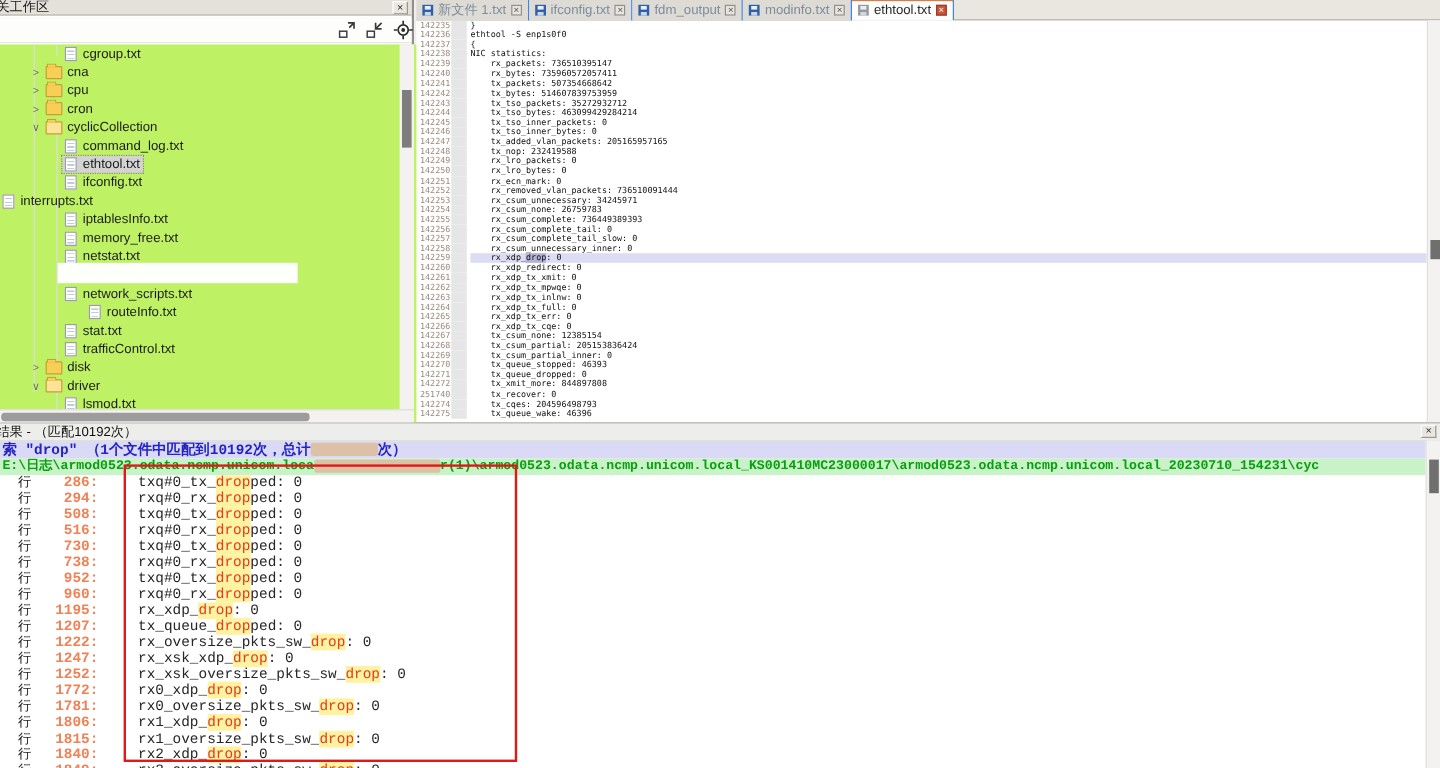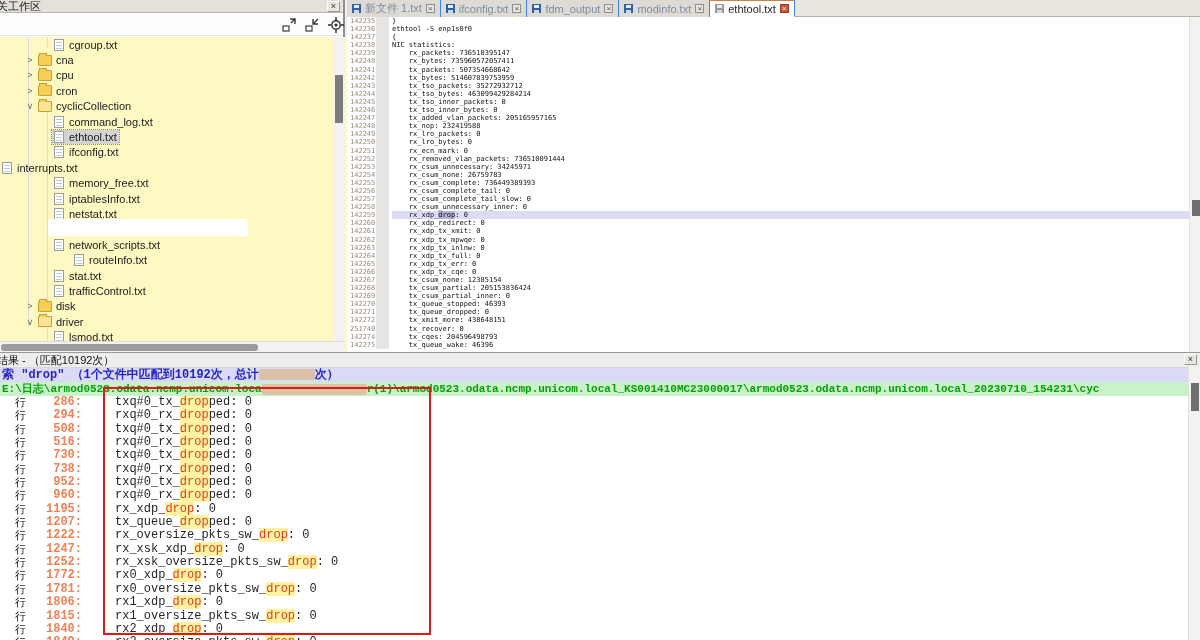--- a/index.html
+++ b/index.html
@@ -8,21 +8,21 @@
   .screen { position:absolute; left:0; top:0; width:1200px; height:640px; background:#f0efec; overflow:hidden; }
 
   
   .sidebar { position:absolute; left:0; top:0; width:345px; height:352px; background:#fff; border-right:2px solid #8f8f8f; }
   .sb-titlebar { position:absolute; left:0; top:0; width:100%; height:13px; background:#e3e1d9; border-bottom:1px solid #b9b6ae; }
   .sb-title { position:absolute; left:-3px; top:0; font-size:11px; line-height:13px; color:#1b1b1b; white-space:nowrap; }
   .sb-close { position:absolute; right:3px; top:1px; width:13px; height:11px; background:#e8e6de; border:1px solid #9a978f; border-top-color:#fff; border-left-color:#fff; font-size:9px; line-height:9px; text-align:center; color:#333; cursor:default; }
   .sb-toolbar { position:absolute; left:0; top:14px; width:100%; height:22px; background:#fdfdfc; border-bottom:1px solid #e4e4e4; }
   .sb-tool { position:absolute; top:3px; width:16px; height:16px; }
   .sb-tool svg { width:16px; height:16px; }
-  .tree { position:absolute; left:0; top:37px; width:384px; height:315px; overflow:hidden; background:#fef9c3; }
+  .tree { position:absolute; left:0; top:37px; width:384px; height:315px; overflow:hidden; background:#bef264; }
   .vline { position:absolute; width:1px; background:#dcdcdc; }
   .trow { position:relative; height:15.4px; display:flex; align-items:center; font-size:11px; color:#1c1c1c; white-space:nowrap; }
   .trow .arrow { width:12px; font-size:9px; color:#6f6f6f; text-align:center; flex:none; }
   .icon-folder { flex:none; width:14px; height:11px; background:#f7cf57; border:1px solid #c89f35; border-radius:1px; margin-right:4px; position:relative; }
   .icon-folder::before { content:""; position:absolute; left:0; top:-3px; width:6px; height:2px; background:#f7cf57; border:1px solid #c89f35; border-bottom:none; border-radius:1px 1px 0 0; }
   .icon-folder.open { background:#fbe398; }
   .icon-file { flex:none; width:10px; height:12px; background:#fff; border:1px solid #9c9c9c; margin-right:5px; position:relative; }
   .icon-file::before { content:""; position:absolute; left:1px; top:2px; width:6px; height:7px;
       background:repeating-linear-gradient(#b9cddd 0 1px, transparent 1px 3px); }
   .lab-sel { background:#d3d3d3; outline:1px dotted #8a8a8a; }
@@ -168,27 +168,27 @@
         </div>
         <div class="trow" style="">
           <span style="display: inline-flex; align-items: center; padding: 0px 2px; height: 14px;">
             <span class="icon-file"></span>
             <span>interrupts.txt</span>
           </span>
         </div>
         <div class="trow" style="padding-left: 52px;">
           <span style="display: inline-flex; align-items: center; padding: 0px 2px; height: 14px;">
             <span class="icon-file"></span>
+            <span>iptablesInfo.txt</span>
+          </span>
+        </div>
+        <div class="trow" style="padding-left: 52px;">
+          <span style="display: inline-flex; align-items: center; padding: 0px 2px; height: 14px;">
+            <span class="icon-file"></span>
             <span>memory_free.txt</span>
-          </span>
-        </div>
-        <div class="trow" style="padding-left: 52px;">
-          <span style="display: inline-flex; align-items: center; padding: 0px 2px; height: 14px;">
-            <span class="icon-file"></span>
-            <span>iptablesInfo.txt</span>
           </span>
         </div>
         <div class="trow" style="padding-left: 52px;">
           <span style="display: inline-flex; align-items: center; padding: 0px 2px; height: 14px;">
             <span class="icon-file"></span>
             <span>netstat.txt</span>
           </span>
         </div>
         <div class="trow" style="padding-left: 52px;"></div>
         <div class="trow" style="padding-left: 52px;">
@@ -304,21 +304,21 @@
         <div class="eline"><span class="lnum">142262</span><span class="lstrip"></span><span class="ltext">    rx_xdp_tx_mpwqe: 0</span></div>
         <div class="eline"><span class="lnum">142263</span><span class="lstrip"></span><span class="ltext">    rx_xdp_tx_inlnw: 0</span></div>
         <div class="eline"><span class="lnum">142264</span><span class="lstrip"></span><span class="ltext">    rx_xdp_tx_full: 0</span></div>
         <div class="eline"><span class="lnum">142265</span><span class="lstrip"></span><span class="ltext">    rx_xdp_tx_err: 0</span></div>
         <div class="eline"><span class="lnum">142266</span><span class="lstrip"></span><span class="ltext">    rx_xdp_tx_cqe: 0</span></div>
         <div class="eline"><span class="lnum">142267</span><span class="lstrip"></span><span class="ltext">    tx_csum_none: 12385154</span></div>
         <div class="eline"><span class="lnum">142268</span><span class="lstrip"></span><span class="ltext">    tx_csum_partial: 205153836424</span></div>
         <div class="eline"><span class="lnum">142269</span><span class="lstrip"></span><span class="ltext">    tx_csum_partial_inner: 0</span></div>
         <div class="eline"><span class="lnum">142270</span><span class="lstrip"></span><span class="ltext">    tx_queue_stopped: 46393</span></div>
         <div class="eline"><span class="lnum">142271</span><span class="lstrip"></span><span class="ltext">    tx_queue_dropped: 0</span></div>
-        <div class="eline"><span class="lnum">142272</span><span class="lstrip"></span><span class="ltext">    tx_xmit_more: 438648151</span></div>
+        <div class="eline"><span class="lnum">142272</span><span class="lstrip"></span><span class="ltext">    tx_xmit_more: 844897808</span></div>
         <div class="eline"><span class="lnum">251740</span><span class="lstrip"></span><span class="ltext">    tx_recover: 0</span></div>
         <div class="eline"><span class="lnum">142274</span><span class="lstrip"></span><span class="ltext">    tx_cqes: 204596498793</span></div>
         <div class="eline"><span class="lnum">142275</span><span class="lstrip"></span><span class="ltext">    tx_queue_wake: 46396</span></div>
       </div>
     <div class="ed-vscroll">
       <div class="ed-vthumb"></div>
     </div>
   </div>
 
   <div class="results">

